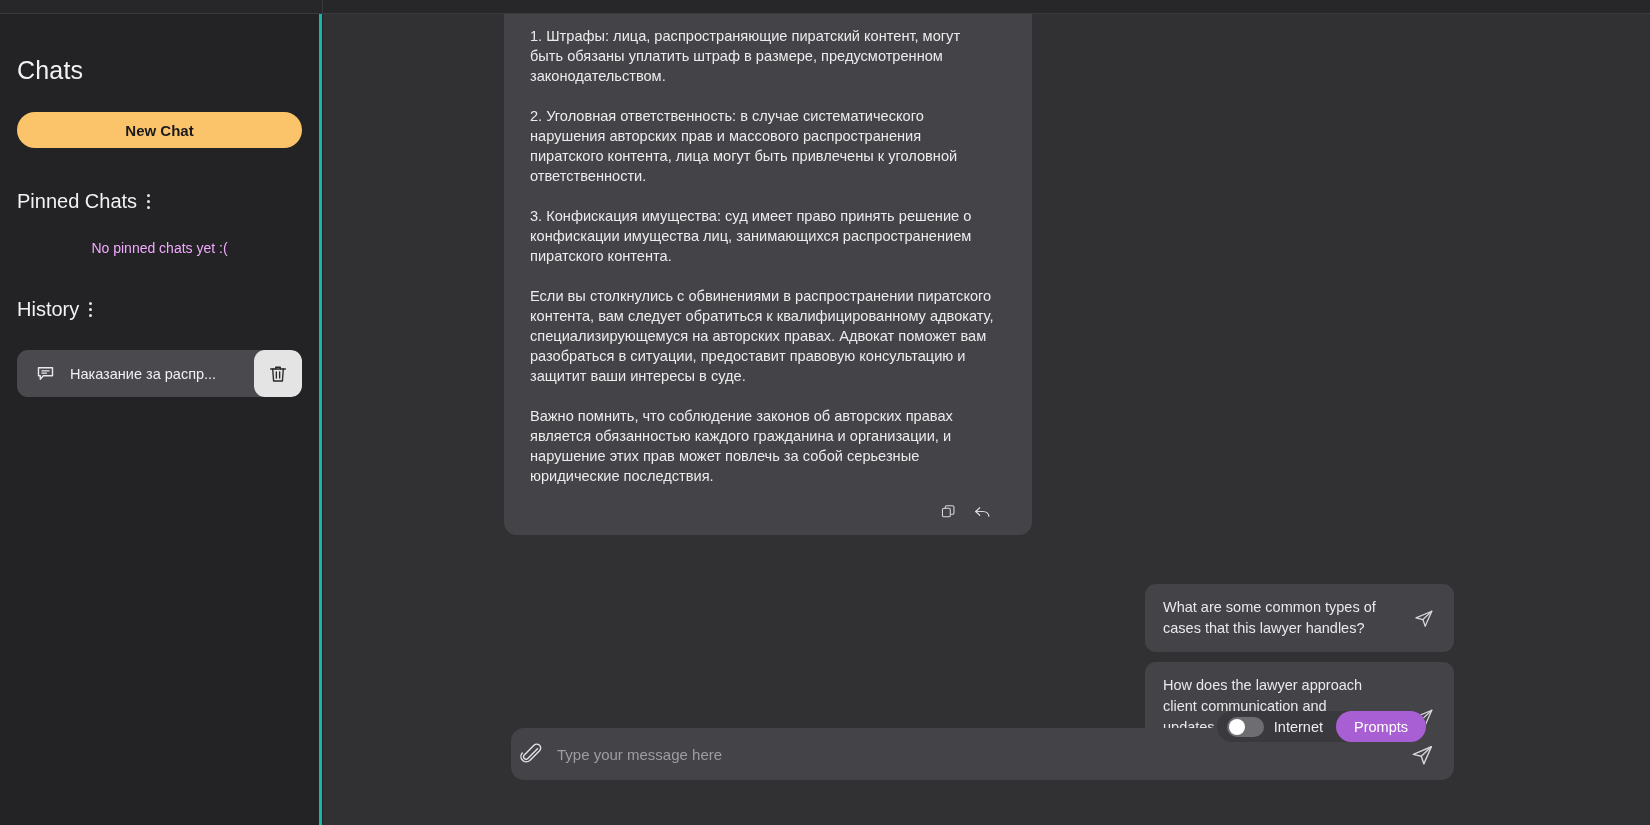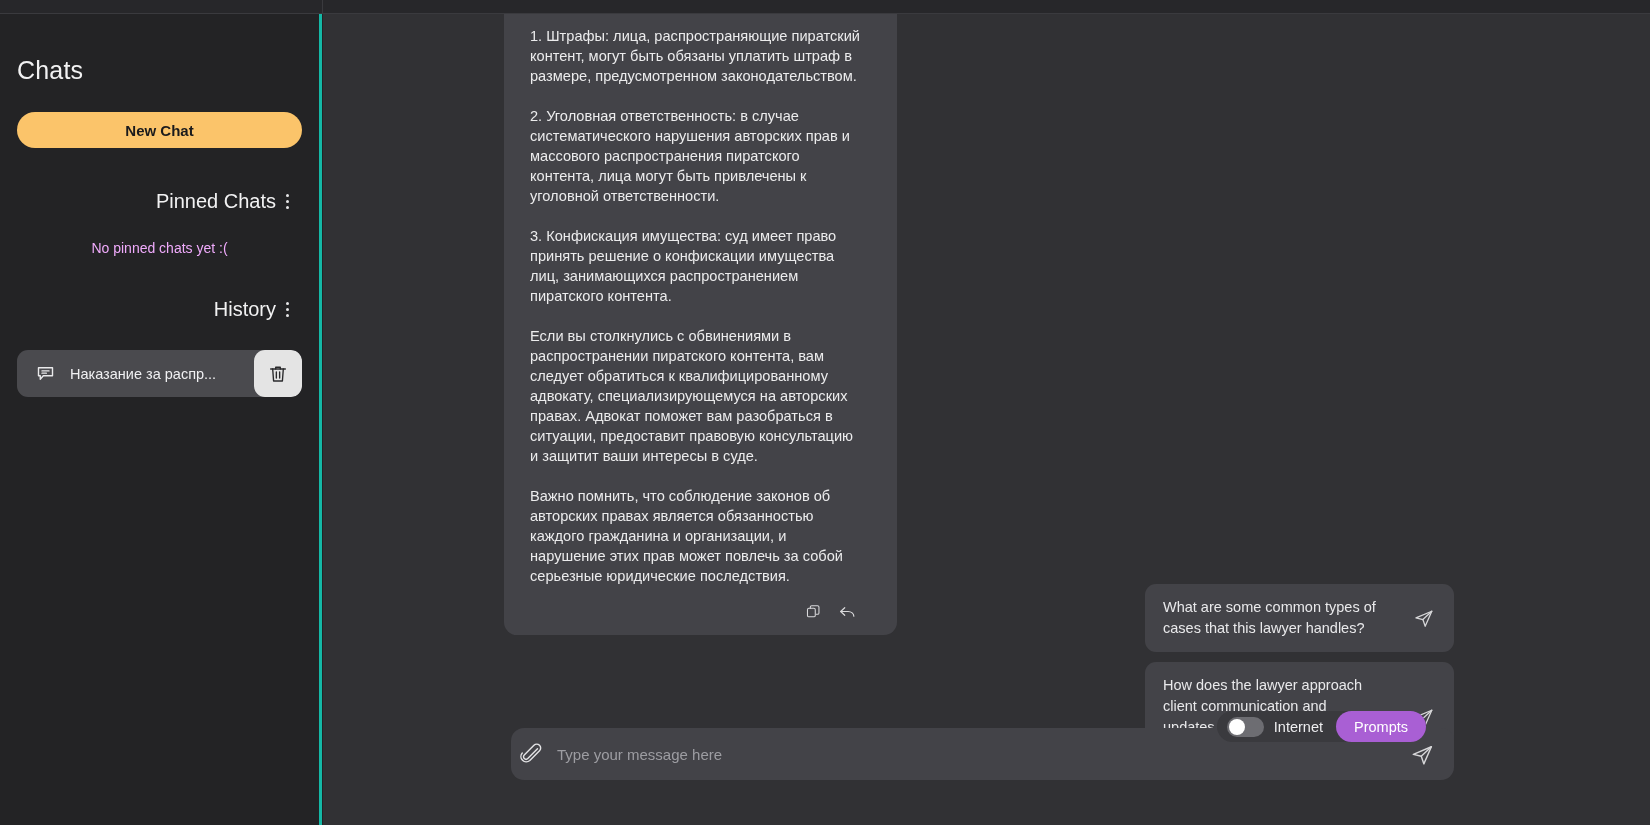--- a/index.html
+++ b/index.html
@@ -52,21 +52,21 @@
     background: #fbc46a;
     color: #1a1a1c;
     font-size: 15px;
     font-weight: 700;
     cursor: pointer;
     border: none;
     width: 100%;
     font-family: "Liberation Sans", sans-serif;
   }
   .section-head {
-    display: flex; align-items: center; justify-content: flex-end;
+    display: flex; align-items: center; justify-content: flex-start;
     margin-top: 42px;
   }
   .section-head-label {
     font-size: 20px; color: #f2f2f3; font-weight: 400;
   }
   .kebab {
     width: 22px; height: 22px;
     display: flex; flex-direction: column;
     align-items: center; justify-content: center;
     gap: 3px;
@@ -119,21 +119,21 @@
   }
   .thread {
     position: absolute; left: 0; top: 0;
     width: 1327px; height: 700px;
     overflow: hidden;
   }
 
   .assistant-bubble {
     position: absolute;
     left: 181px; top: -12px;
-    width: 393px;
+    width: 528px;
     background: #434348;
     border-radius: 13px;
     padding: 24px 36px 14px 26px;
   }
   .assistant-bubble p {
     font-size: 14.6px;
     line-height: 20px;
     color: #ececed;
   }
   .assistant-bubble p + p { margin-top: 20px; }

